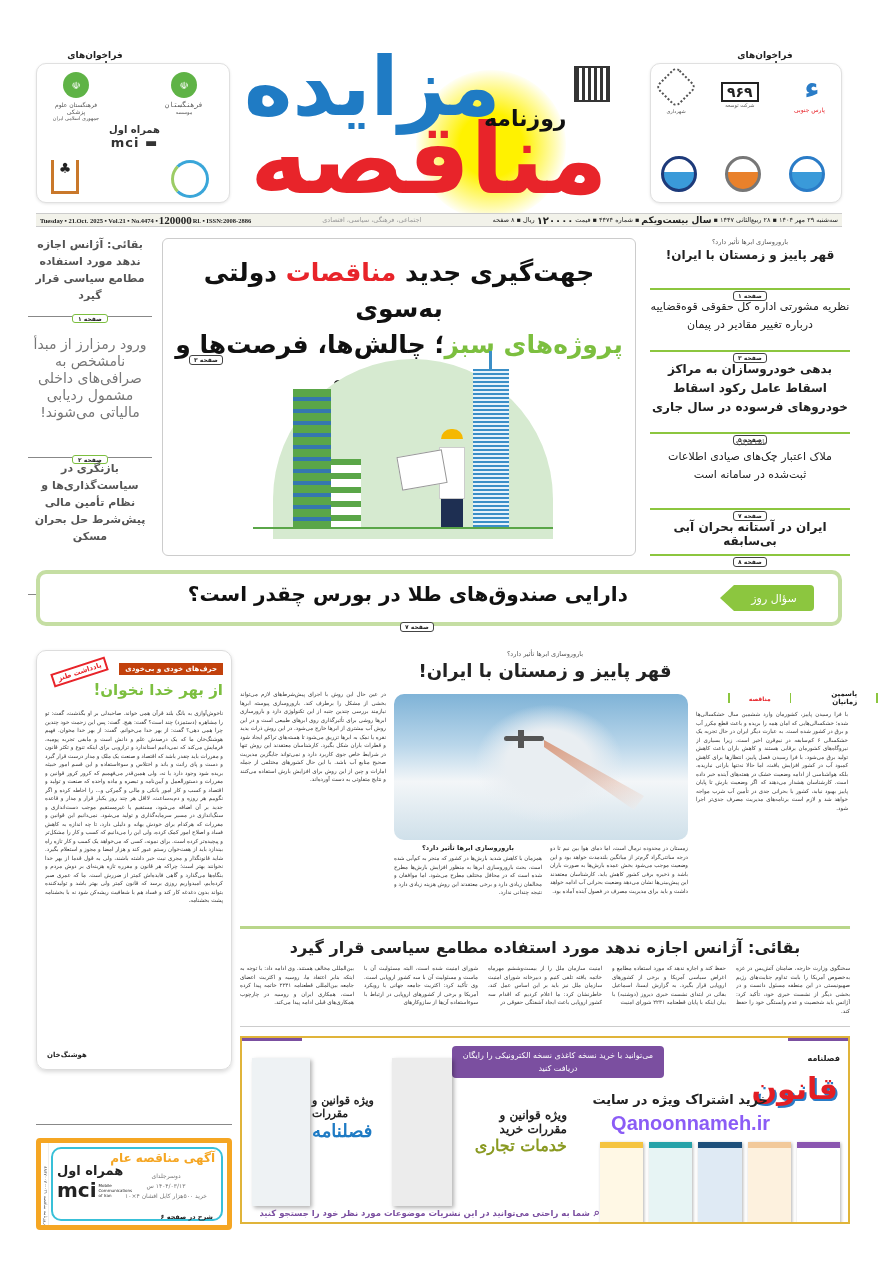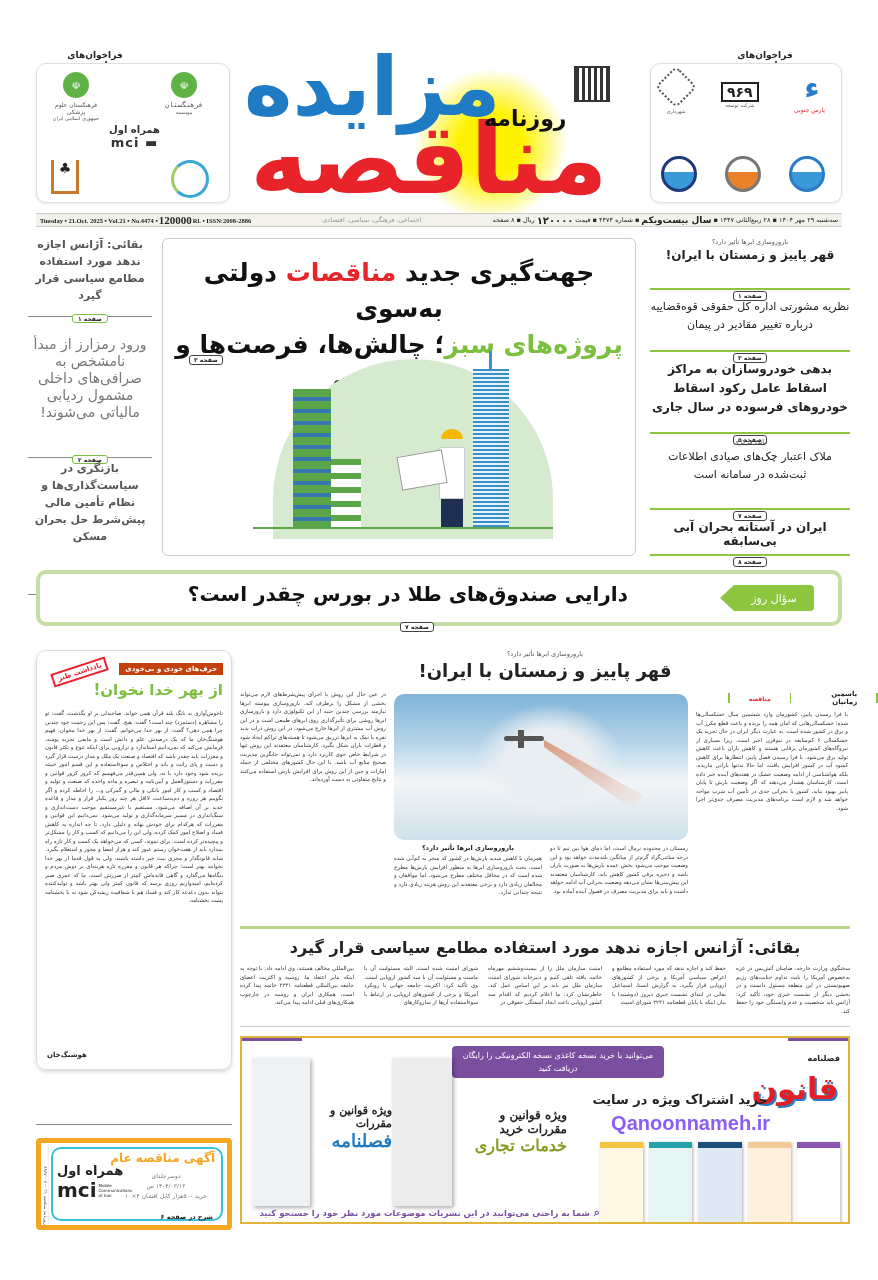--- a/index.html
+++ b/index.html
@@ -248,21 +248,21 @@
     <div style="flex:1;background:#e7f4f4;border-top:6px solid #26a2a8;box-shadow:1px 1px 3px rgba(0,0,0,.3)"></div>
     <div style="flex:1;background:#fff8e5;border-top:6px solid #f5c440;box-shadow:1px 1px 3px rgba(0,0,0,.3)"></div>
   </div>
 
   <div class="abs" style="left:150px;top:20px;width:60px;height:148px;background:#ececec;box-shadow:2px 2px 4px rgba(0,0,0,.3)"></div>
   <div class="abs" style="left:215px;top:70px;width:110px;text-align:right">
     <div style="font-size:12px;font-weight:bold;font-family:'DejaVu Serif',serif">ویژه قوانین و مقررات خرید</div>
     <div style="font-size:16px;font-weight:bold;color:#8a9a22;font-family:'DejaVu Serif',serif">خدمات تجاری</div>
   </div>
   <div class="abs" style="left:10px;top:20px;width:58px;height:148px;background:#eef2f4;box-shadow:2px 2px 4px rgba(0,0,0,.3)"></div>
-  <div class="abs" style="left:70px;top:66px;width:80px;text-align:right">
+  <div class="abs" style="left:70px;top:56px;width:80px;text-align:left">
     <div style="font-size:11px;font-weight:bold;font-family:'DejaVu Serif',serif">ویژه قوانین و مقررات</div>
     <div style="font-size:18px;font-weight:bold;color:#1f7bc4;font-family:'DejaVu Serif',serif">فصلنامه</div>
   </div>
   <div class="abs" style="left:8px;top:168px;width:350px;font-size:8.5px;font-weight:bold;color:#7b4fa0;display:flex;align-items:center;gap:4px;direction:rtl">
     <span style="color:#7b4fa0;font-size:11px">⌕</span>
     <span>شما به راحتی می‌توانید در این نشریات موضوعات مورد نظر خود را جستجو کنید</span>
   </div>
 </div>
 
 </body></html>

